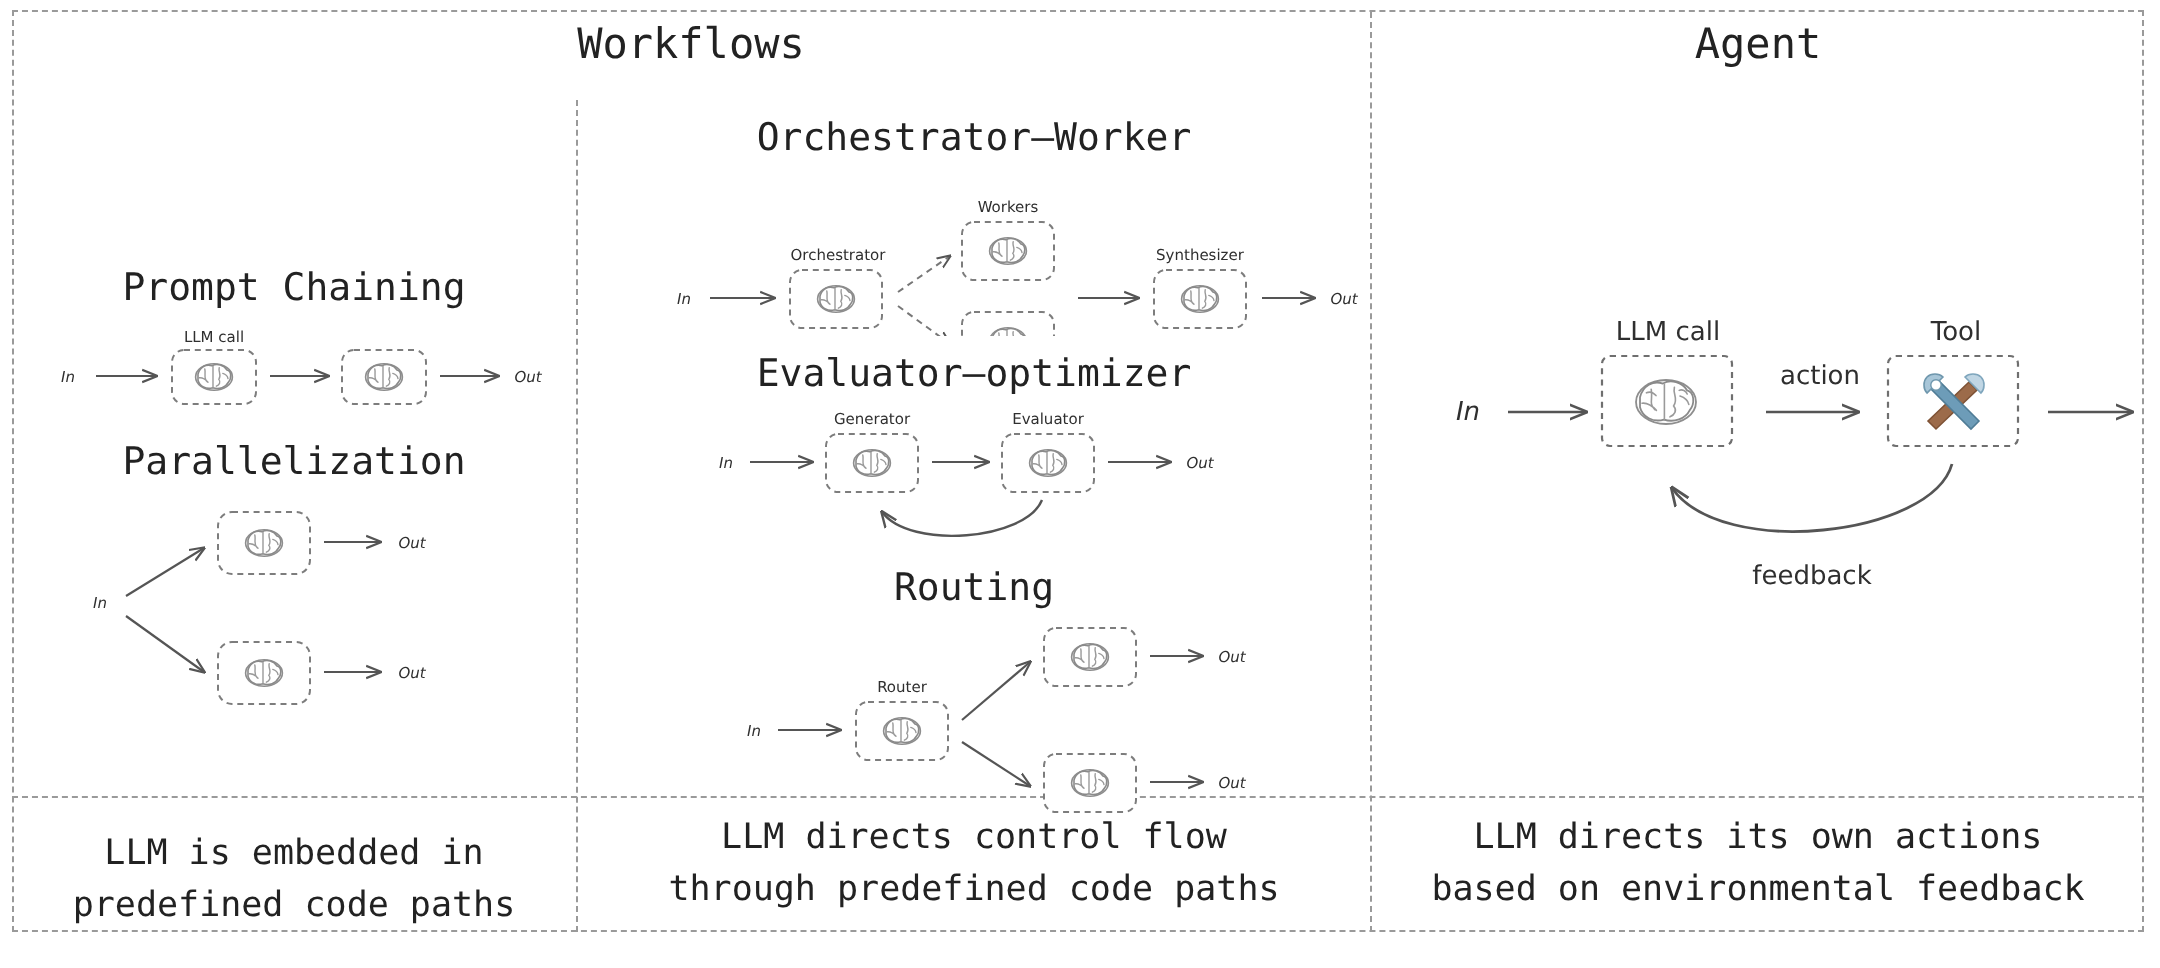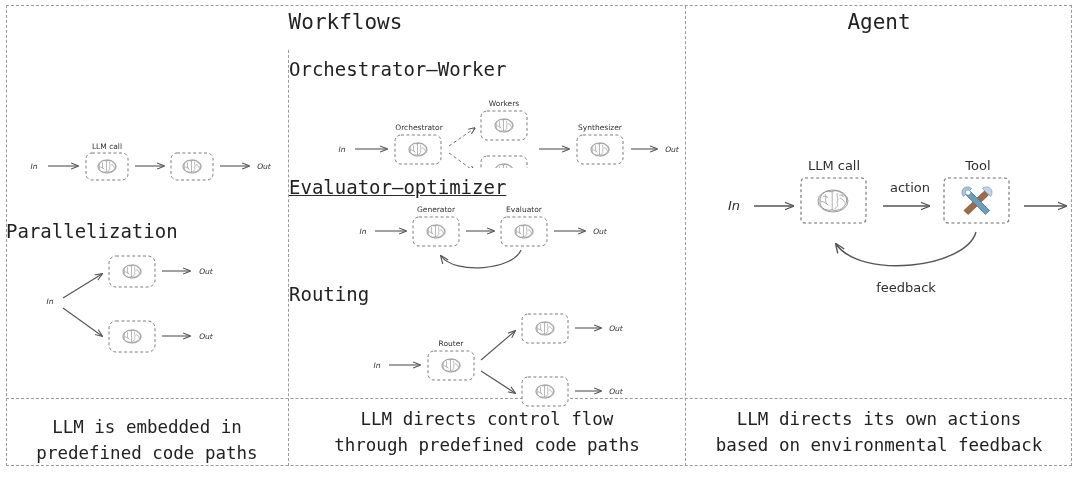--- a/index.html
+++ b/index.html
@@ -31,21 +31,21 @@
     font-family:"DejaVu Sans Mono",monospace;
     font-size:21px;font-weight:400;letter-spacing:0px;color:#222;
     white-space:nowrap;
   }
   .col-title.workflows{left:6px;top:10px;width:679px;}
   .col-title.agent{left:686px;top:10px;width:386px;}
 
   
   .blk{position:absolute;}
   .blk-title{
-    font-family:"DejaVu Sans Mono",monospace;
+    text-align:center;font-family:"DejaVu Sans Mono",monospace;
     font-size:19px;color:#222;white-space:nowrap;
   }
   .svgwrap{display:block;}
 
   
   svg text.hand{
     font-family:"DejaVu Sans",sans-serif;
     fill:#2f2f2f;
   }
   svg text.hand.io{font-size:7.5px;font-style:italic;}
@@ -73,20 +73,21 @@
 
   <div class="outer-frame"></div>
   <div class="vdiv d1"></div>
   <div class="vdiv d2"></div>
   <div class="hdiv"></div>
 
   <div class="col-title workflows">Workflows</div>
   <div class="col-title agent">Agent</div>
 
   <div class="blk" style="left:6px;top:133px;width:282px;">
+    <div class="blk-title">Prompt Chaining</div>
     <svg class="svgwrap" width="282" height="62" viewBox="0 0 282 62">
       <defs>
         <marker id="ah" viewBox="0 0 10 10" refX="9" refY="5" markerWidth="7" markerHeight="7" orient="auto-start-reverse">
           <path d="M0,1 L10,5 L0,9" fill="none" stroke="#555" stroke-width="1.4"></path>
         </marker>
         <g id="brain">
           <ellipse cx="0" cy="0" rx="9.2" ry="6.6" fill="#fbfbfb" stroke="#8e8e8e" stroke-width="0.8"></ellipse>
           <path d="M-8,-1.5 C-7,-5 -4,-6.6 -1,-5.6 C1.5,-7 5,-6 6.5,-3.5 C8.7,-3 9,0.5 7.2,2.6 C6,5.2 2.5,6.4 -0.6,5.4 C-4,6.4 -7.2,4.6 -8,1.6 Z" fill="#ffffff" stroke="#8a8a8a" stroke-width="0.8"></path>
           <path d="M-4.6,-4 C-4,-1.5 -5.4,0.6 -3.4,2.4 M-0.5,-5.4 L-0.5,5.4 M2.6,-4.6 C2,-2.4 4,-1 2.4,1.2 C3.6,2.6 2.6,4 1.2,4.6 M-7.4,0.4 C-5.6,0.2 -4.2,1.2 -3,2.6 M4.4,-1.8 C5.8,-1.4 6.8,-0.4 7,0.8" fill="none" stroke="#9a9a9a" stroke-width="0.7" stroke-linecap="round"></path>
         </g>
@@ -153,21 +154,21 @@
 
       <text class="hand lbl" x="311" y="50" text-anchor="middle">Synthesizer</text>
       <rect x="288" y="55" width="46" height="29" rx="6" ry="6" fill="#fff" stroke="#7d7d7d" stroke-width="1" stroke-dasharray="3 2.4"></rect>
       <use href="#brain" x="311" y="69.5"></use>
 
       <line x1="342" y1="69" x2="368" y2="69" stroke="#555" stroke-width="1.1" marker-end="url(#ah)"></line>
       <text class="hand io" x="383" y="72" text-anchor="middle">Out</text>
     </svg>
   </div>
 
-  <div class="blk" style="left:289px;top:176px;width:396px;text-decoration:underline;">
+  <div class="blk" style="left:289px;top:176px;width:396px;">
     <div class="blk-title">Evaluator–optimizer</div>
     <svg class="svgwrap" width="396" height="82" viewBox="0 0 396 82">
       <text class="hand io" x="74" y="36" text-anchor="middle">In</text>
       <line x1="86" y1="33" x2="117" y2="33" stroke="#555" stroke-width="1.1" marker-end="url(#ah)"></line>
 
       <text class="hand lbl" x="147" y="14" text-anchor="middle">Generator</text>
       <rect x="124" y="19" width="46" height="29" rx="6" ry="6" fill="#fff" stroke="#7d7d7d" stroke-width="1" stroke-dasharray="3 2.4"></rect>
       <use href="#brain" x="147" y="33.5"></use>
 
       <line x1="177" y1="33" x2="205" y2="33" stroke="#555" stroke-width="1.1" marker-end="url(#ah)"></line>

